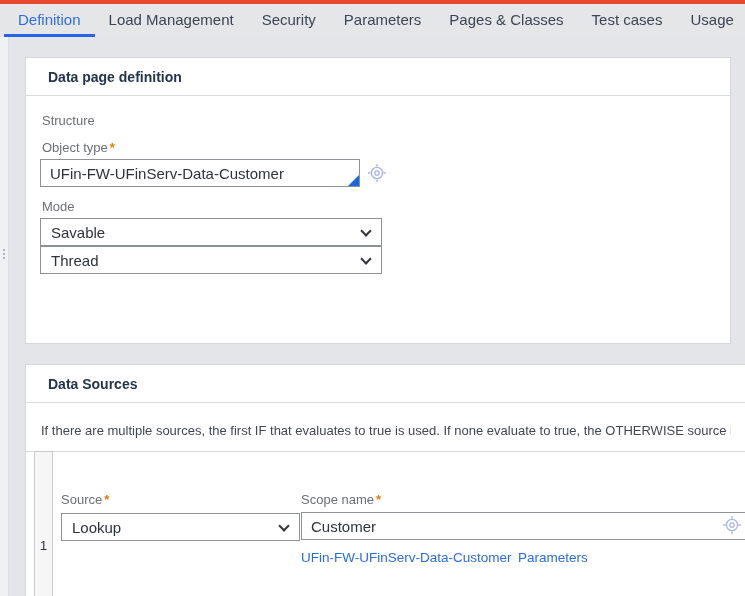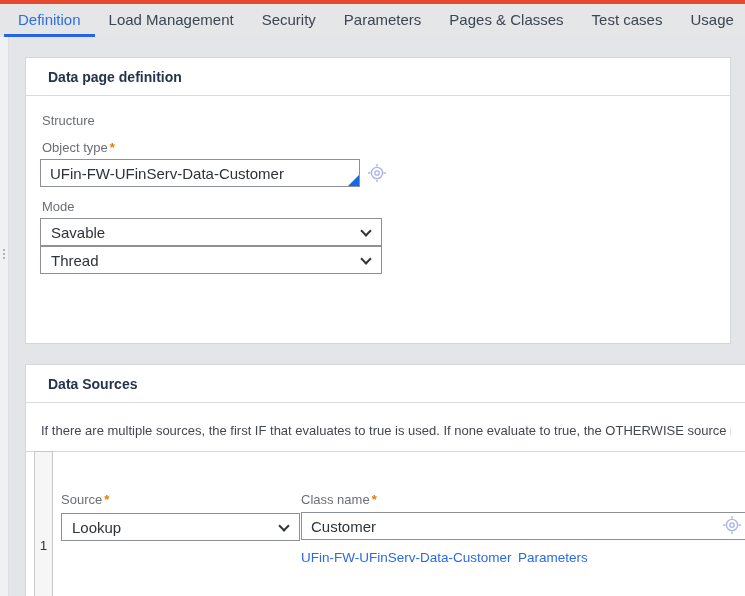--- a/index.html
+++ b/index.html
@@ -183,21 +183,21 @@
 
       <div class="field-label abs src-label">
         <span>Source</span><span class="req">*</span>
       </div>
       <div class="select abs src-select">
         <span>Lookup</span>
         <span class="chevron"></span>
       </div>
 
       <div class="field-label abs cls-label">
-        <span>Class name</span><span class="req">*</span>
+        <span>Scope name</span><span class="req">*</span>
       </div>
       <div class="text-input-wrap abs cls-wrap">
         <input type="text" value="Customer" style="">
         <span class="corner-triangle"></span>
       </div>
       <svg class="crosshair abs cls-icon" viewBox="0 0 20 20">
         <circle cx="10" cy="10" r="5.6" fill="none" stroke="#aab4e8" stroke-width="1.4"></circle>
         <circle cx="10" cy="10" r="2.2" fill="none" stroke="#aab4e8" stroke-width="1.3"></circle>
         <line x1="10" y1="1" x2="10" y2="3.6" stroke="#aab4e8" stroke-width="1.4"></line>
         <line x1="10" y1="16.4" x2="10" y2="19" stroke="#aab4e8" stroke-width="1.4"></line>

